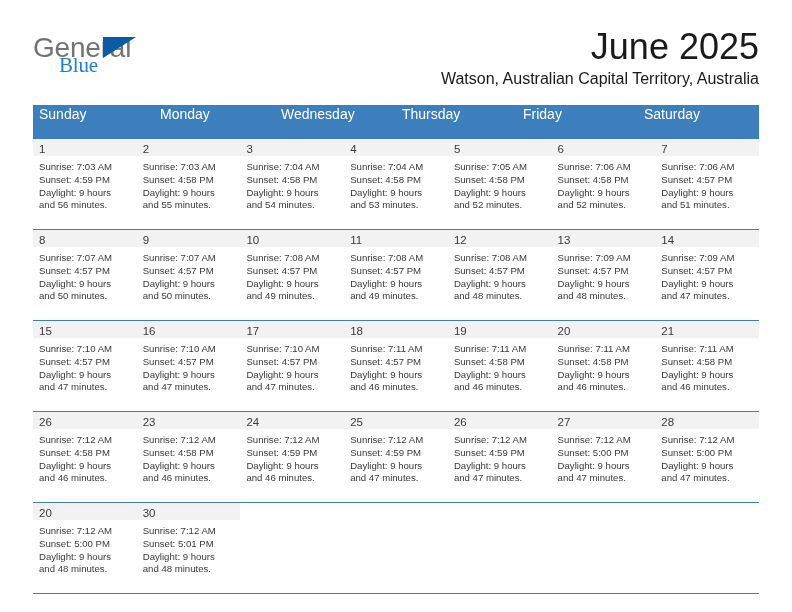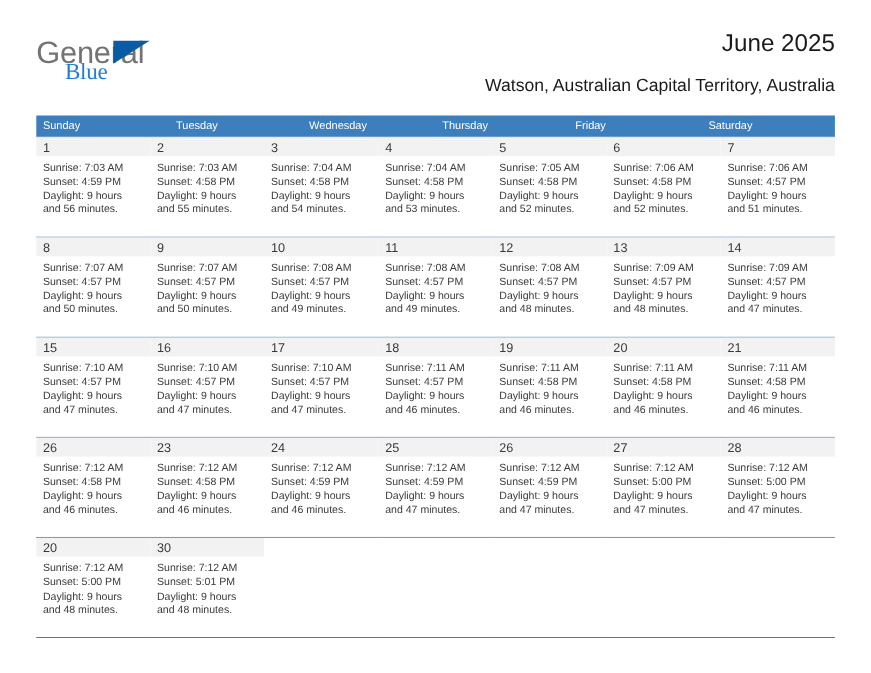--- a/index.html
+++ b/index.html
@@ -61,21 +61,21 @@
     width: 0;
     height: 0;
     border-left: 33px solid #0a5ba3;
     border-bottom: 21px solid transparent;
   }
 
   .title {
     position: absolute;
     right: 0;
     top: 0;
-    font-size: 22px;
+    font-size: 36px;
     color: #1a1a1a;
     font-family: "Liberation Sans", sans-serif;
     white-space: nowrap;
   }
   .subtitle {
     position: absolute;
     right: 0;
     top: 44px;
     font-size: 16px;
     color: #1a1a1a;
@@ -90,24 +90,24 @@
     top: 105px;
     width: 726px;
   }
   .weekday-row {
     display: flex;
     width: 726px;
     background: #3d7ebc;
   }
   .weekday {
     flex: 1 1 0;
-    height: 19px;
+    height: 33px;
     line-height: 19px;
     color: #ffffff;
-    font-size: 10px;
+    font-size: 14px;
     padding-left: 6px;
     box-sizing: border-box;
     font-family: "Liberation Sans", sans-serif;
     white-space: nowrap;
     overflow: hidden;
   }
   .week {
     display: flex;
     width: 726px;
     border-top: 1px solid #3d7ebc;
@@ -167,21 +167,21 @@
       <span class="logo-blue">Blue</span>
     </div>
     <div class="title">June 2025</div>
     <div class="subtitle">Watson, Australian Capital Territory, Australia</div>
   </div>
 
   <div class="calendar">
 
     <div class="weekday-row">
       <div class="weekday">Sunday</div>
-      <div class="weekday">Tuesday</div>
+      <div class="weekday">Monday</div>
       <div class="weekday">Wednesday</div>
       <div class="weekday">Thursday</div>
       <div class="weekday">Friday</div>
       <div class="weekday">Saturday</div>
     </div>
 
     <div class="week">
       <div class="daycell">
           <div class="daynum-bar"><span class="daynum">1</span></div>
           <div class="daybody">

